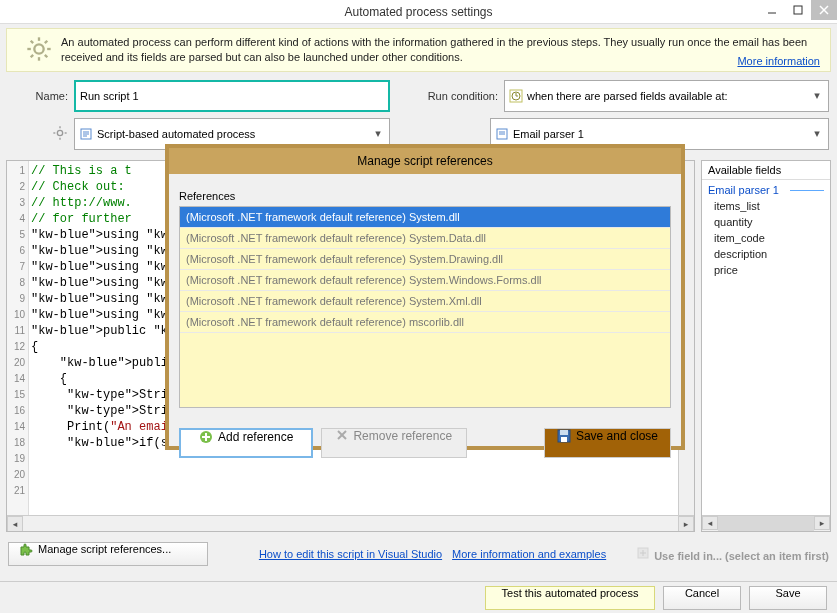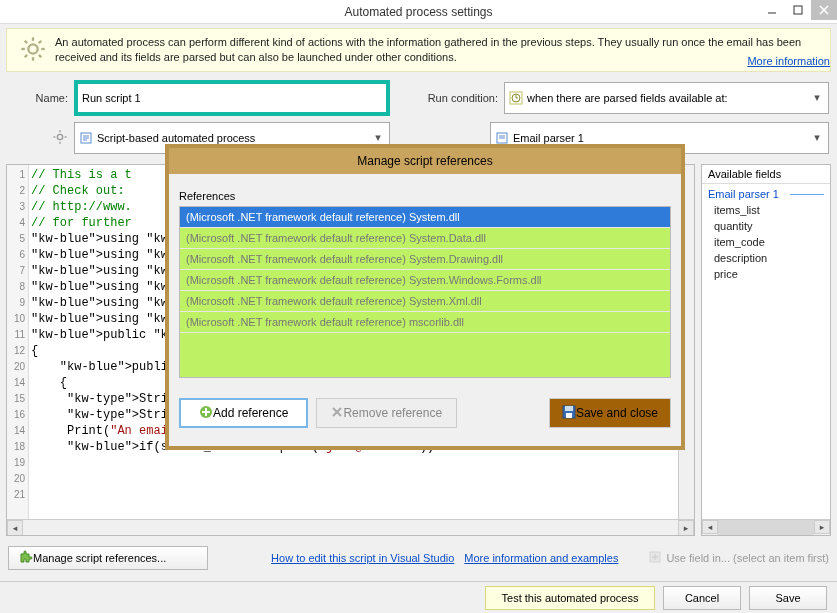--- a/index.html
+++ b/index.html
@@ -27,38 +27,38 @@
 .winbtns { display: flex; position: absolute; right: 0; top: 0;}
 .winbtn { width: 26px; height: 20px; display:flex; align-items:center; justify-content:center; background:#fff; }
 .winbtn.close { background:#c0c0c0; color:#fff;}
 .winbtn svg { display:block; }
 
 
 .banner {
   background: #feffe6;
   border: 1px solid #e6e6b8;
   margin: 4px 6px;
-  padding: 6px 12px;
+  padding: 6px 18px;
   display: flex;
   gap: 8px;
   position: relative;
 }
 .gear-large {
   width: 28px; height: 28px; flex: 0 0 28px;
 }
 .banner .msg { flex:1; font-size: 11px; color:#222; line-height: 1.35; }
-.banner .more { position:absolute; right:0; bottom:4px; color:#0b4ec9; cursor:pointer;margin-left:32px; }
+.banner .more { position:absolute; right:10px; bottom:4px; color:#0b4ec9; cursor:pointer;margin-left:32px; }
 
 
 .form-area { padding: 4px 8px 0 8px; }
 .row { display:flex; align-items:center; gap:6px; margin-bottom:6px; }
 .row .lbl { width: 60px; text-align:right; color:#333; }
 .row .lbl2 { color:#333; margin-left: 20px; }
 input.text, select.sel {
-  border:4px solid #14b8a6; background:#fff; font-size:11px; height:20px; padding:14px 4px;
+  border:2px solid #14b8a6; background:#fff; font-size:11px; height:20px; padding:14px 4px;
 }
 .name-input { width: 316px; }
 .runcond { flex:1; }
 .selwrap { border:1px solid #aaa; background:#fff; height:32px; display:flex; align-items:center; padding:0 4px; position:relative; }
 .selwrap .ic { width:14px; height:14px; margin-right:4px; display:inline-flex; }
 .selwrap .txt { flex:1; }
 .selwrap .arrow { width:14px; text-align:center; color:#555; }
 .gear-small { width:16px; height:16px; display:inline-flex; }
 
 
@@ -79,46 +79,46 @@
 .fields-group { padding:4px 6px; }
 .group-label { color:#0b4ec9; font-size:11px; margin-bottom:2px; position:relative;}
 .group-label::after { content:""; position:absolute; left:82px; right:0; top:50%; border-top:1px solid #5da9ff; }
 .field-item { padding:2px 0 2px 6px; color:#222; cursor:pointer; }
 .fields-scroll { margin-top:auto; height:16px; border-top:1px solid #ccc; background:#f0f0f0; display:flex;}
 .fields-scroll .sbtn { width:16px; height:14px; background:#e8e8e8; border:1px solid #ccc; font-size:9px; color:#555; display:flex; align-items:center; justify-content:center;}
 .fields-scroll .track{ flex:1; background:#d8d8d8;}
 
 
 .under { display:flex; align-items:center; padding:6px 8px; gap:10px; }
-.btn { border:1px solid #b9b9b9; background:linear-gradient(#fff,#eee); height:24px; padding:0 10px; display:flex; align-items:center; cursor:pointer; font-size:11px;}
+.btn { border:1px solid #b9b9b9; background:linear-gradient(#fff,#eee); height:24px; padding:0 10px; display:flex; gap:5px; cursor:pointer; font-size:11px;}
 .btn.mng { width: 200px; justify-content:flex-start;}
 .link { color:#0b4ec9; text-decoration:underline; cursor:pointer; }
 .under .spacer { flex:1; }
-.usefield { display:flex; align-items:center; gap:4px; color:#9a9a9a; }
+.usefield { display:flex; align-items:flex-end; gap:4px; color:#9a9a9a;font-weight:bold; }
 .usefield .ic-disabled { opacity:.5; }
 
 
 .footer { position:absolute; left:0; right:0; bottom:0; height:32px; border-top:1px solid #ccc; background:#f0f0f0; display:flex; align-items:center; justify-content:flex-end; padding:0 10px; gap:8px;}
 .footer .btn { min-width:78px; justify-content:center; }
 .footer .btn.test { min-width:170px; justify-content:center; background:#feffe0; border-color:#d8d87a; }
 
 
 .dialog {
   position:absolute;
   left:165px; top:144px;
   width:520px; height:306px;
   border:4px solid #b9924a;
   background:#f0f0f0;
   box-shadow:none;
   z-index:50;
 }
 .dlg-title { background:#c9a45e; height:26px; color:#000; display:flex; align-items:center; justify-content:center; font-size:12px; }
 .dlg-body { padding:16px 10px 8px 10px; }
 .dlg-label { font-size:11px; margin-bottom:4px; }
-.ref-list { border:1px solid #bbb; background:#bef264; height:172px; overflow:hidden;}
+.ref-list { border:1px solid #bbb; background:#fef9c3; height:202px; overflow:hidden;}
 .ref-item { padding:4px 6px; border-bottom:1px solid #e8e8e8; color:#777; cursor:pointer; font-size:11px;}
 .ref-item.selected { background:#2f7bd9; color:#fff; }
 .dlg-foot { display:flex; gap:8px; padding:12px 10px 8px 10px; align-items:center;}
 .dlg-foot .btn { height:30px; font-size:12px; }
 .dlg-foot .btn.add { border:2px solid #7ab7e8; background:#fff; padding:0 18px;}
 .dlg-foot .btn.remove { background:#eee; color:#888; border-color:#ccc; padding: 0 14px;}
 .dlg-foot .spacer { flex:1; }
 .dlg-foot .btn.save { background:#a16207; border-color:#ccc; padding:0 12px;}
 .highlight-box { position:absolute; border:6px solid #f04a3a; border-radius:3px; pointer-events:none; }
 

